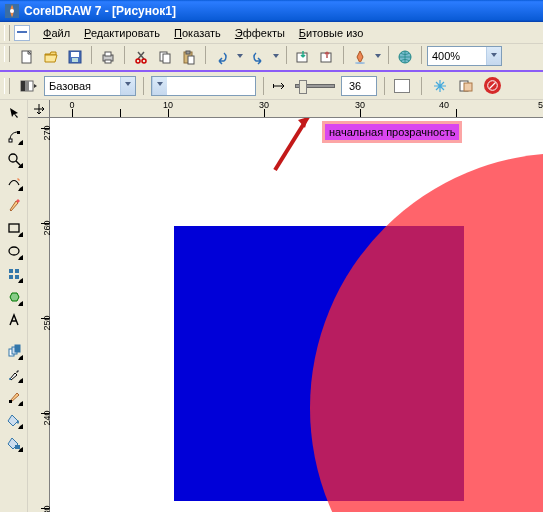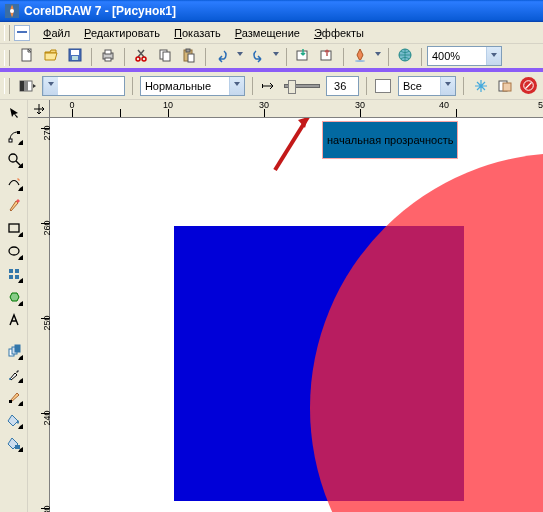--- a/index.html
+++ b/index.html
@@ -7,21 +7,21 @@
 .titlebar{height:22px;background:linear-gradient(to bottom,#0a5bd6 0%,#2b7cff 8%,#0a5bd6 90%,#063da8 100%);display:flex;align-items:center;padding:0 4px;color:#fff}
 .titlebar .icon{width:16px;height:16px;margin-right:4px;display:flex;align-items:center;justify-content:center}
 .titlebar .title{font-weight:bold;font-size:12px}
 .menubar{height:22px;background:#ece9d8;display:flex;align-items:center;padding:2px 4px;border-bottom:1px solid #d6d3c6}
 .menugrp{display:flex;align-items:center;margin-right:4px}
 .drag{width:6px;height:16px;border-left:1px solid #fff;border-right:1px solid #aca899;margin-right:4px}
 .winicon{width:16px;height:16px;margin-right:2px;background:#fff;border:1px solid #a0b8d8;position:relative}
 .winicon::after{content:'';position:absolute;top:5px;left:2px;right:2px;height:2px;background:#4a72bd}
 .menuitem{padding:2px 7px;cursor:default;color:#000}
 .menuitem .u{text-decoration:underline}
-.toolbar{height:28px;background:#ece9d8;display:flex;align-items:flex-end;padding:2px 4px;border-bottom:4px solid #8b5cf6;gap:2px}
+.toolbar{height:28px;background:#ece9d8;display:flex;align-items:flex-start;padding:2px 4px;border-bottom:2px solid #8b5cf6;gap:2px}
 .tbtn{width:22px;height:22px;border:1px solid transparent;display:flex;align-items:center;justify-content:center;cursor:default}
 .sep{width:1px;height:18px;background:#aca899;margin:0 3px}
 .tinp{height:20px;border:1px solid #7f9db9;background:#fff;display:flex;align-items:center}
 .tinp input{border:none;outline:none;padding:1px 4px;font-size:11px;height:18px}
 .tinp .dbtn{width:15px;height:18px;background:linear-gradient(#dbeaf9,#c5d8ee);border-left:1px solid #b8cfe8;display:flex;align-items:center;justify-content:center}
 .arr-d{width:0;height:0;border:3px solid transparent;border-top:4px solid #4d6185}
 .propbar{height:28px;background:#ece9d8;display:flex;align-items:center;padding:2px 4px;border-bottom:1px solid #d6d3c6;gap:4px}
 .body{display:flex;height:412px}
 .toolbox{width:28px;background:#ece9d8;border-right:1px solid #d6d3c6;display:flex;flex-direction:column;align-items:center;padding-top:2px;gap:1px}
 .tool{width:22px;height:22px;display:flex;align-items:center;justify-content:center;border:1px solid transparent;position:relative}
@@ -31,21 +31,21 @@
 .rh{position:absolute;top:0;left:22px;right:0;height:18px;background:#ece9d8;border-bottom:1px solid #808080}
 .rv{position:absolute;top:18px;left:0;width:22px;bottom:0;background:#ece9d8;border-right:1px solid #808080}
 .rc{position:absolute;top:0;left:0;width:22px;height:18px;background:#ece9d8;border-right:1px solid #808080;border-bottom:1px solid #808080;display:flex;align-items:center;justify-content:center}
 .canvas{position:absolute;top:18px;left:22px;right:0;bottom:0;background:#fff;overflow:hidden}
 .rh .major{position:absolute;bottom:0;width:1px;height:8px;background:#000}
 .rh .lab{position:absolute;top:0;transform:translateX(-50%);font-size:9px}
 .rv .major{position:absolute;right:0;height:1px;width:8px;background:#000}
 .rv .lab{position:absolute;right:2px;transform:rotate(-90deg) translateX(50%);transform-origin:right center;font-size:9px}
 .shape-rect{position:absolute;background:#0000d8}
 .shape-ellipse{position:absolute;border-radius:50%;background:rgba(255,40,50,0.72)}
-.tooltip{position:absolute;background:#0369a1;border:1px solid #fca5a5;padding:12px 4px;font-size:11px;z-index:10}
+.tooltip{position:absolute;background:#d946ef;border:3px solid #fca5a5;padding:2px 4px;font-size:11px;z-index:10}
 .arrow-anno{position:absolute;z-index:9}
 .slider-track{width:40px;height:4px;background:#999;border:1px solid #666;position:relative;margin:0 2px}
 .slider-thumb{position:absolute;top:-5px;left:3px;width:8px;height:14px;background:#ece9d8;border:1px solid #808080}
 .fill-sw{width:16px;height:14px;background:#fff;border:1px solid #808080;margin-right:2px}
 .redcircle{width:17px;height:17px;border-radius:50%;background:#d52a2a;display:flex;align-items:center;justify-content:center;color:#fff;font-size:9px}
 svg{display:block}
 </style>
 </head>
 <body>
 
@@ -61,22 +61,22 @@
 </div>
 
 <div class="menubar">
   <div class="menugrp">
     <span class="drag"></span>
     <span class="winicon"></span>
   </div>
   <span class="menuitem"><span class="u" title="Файл">Ф</span>айл</span>
   <span class="menuitem"><span class="u">Р</span>едактировать</span>
   <span class="menuitem"><span class="u">П</span>оказать</span>
-  <span class="menuitem"><span class="u">Р</span>азмещение</span>
   <span class="menuitem"><span class="u">Э</span>ффекты</span>
+  <span class="menuitem"><span class="u">Б</span>итовые изо</span>
 </div>
 
 <div class="toolbar">
   <span class="drag"></span>
   <span class="tbtn">
       <svg width="16" height="16">
         <rect x="3" y="2" width="9" height="12" fill="#fff" stroke="#555"></rect>
         <path d="M9 2l3 3h-3z" fill="#ddd" stroke="#555"></path>
       </svg>
     </span>
@@ -182,27 +182,27 @@
   <span class="drag"></span>
   <span class="tbtn">
       <svg width="18" height="16">
         <rect x="1" y="3" width="12" height="10" fill="#fff" stroke="#666"></rect>
         <rect x="1" y="3" width="4" height="10" fill="#333"></rect>
         <rect x="5" y="3" width="4" height="10" fill="#888"></rect>
         <path d="M14 6l3 2-3 2z" fill="#333"></path>
       </svg>
     </span>
   <div class="tinp" style="width:92px">
+    <input style="width: 75px;" value="Базовая">
     <span class="dbtn">
         <span class="arr-d"></span>
       </span>
   </div>
   <span class="sep"></span>
   <div class="tinp" style="width:105px">
-    <input style="width: 88px;" value="Нормальные">
     <span class="dbtn">
         <span class="arr-d"></span>
       </span>
   </div>
   <span class="sep"></span>
   <span class="tbtn" style="width:18px">
       <svg width="16" height="14">
         <path d="M1 7h10M9 4l3 3-3 3" stroke="#000" fill="none"></path>
         <rect x="1" y="5" width="1" height="4" fill="#000"></rect>
       </svg>
@@ -210,26 +210,20 @@
   <div class="slider-track">
       <div class="slider-thumb"></div>
     </div>
   <div class="tinp" style="width:36px">
     <input style="width: 26px; text-align: center;" value="36">
   </div>
   <span class="sep"></span>
   <span class="tbtn">
       <span class="fill-sw"></span>
     </span>
-  <div class="tinp" style="width:58px">
-    <input style="width: 41px;" value="Все">
-    <span class="dbtn">
-        <span class="arr-d"></span>
-      </span>
-  </div>
   <span class="sep"></span>
   <span class="tbtn">
       <svg width="16" height="16">
         <path d="M8 2v12M2 8h12M4 4l8 8M12 4l-8 8" stroke="#4ad" stroke-width="1.2"></path>
       </svg>
     </span>
   <span class="tbtn">
       <svg width="16" height="16">
         <rect x="2" y="3" width="8" height="10" fill="#fff" stroke="#555"></rect>
         <rect x="6" y="5" width="8" height="8" fill="#eca" stroke="#a74"></rect>

